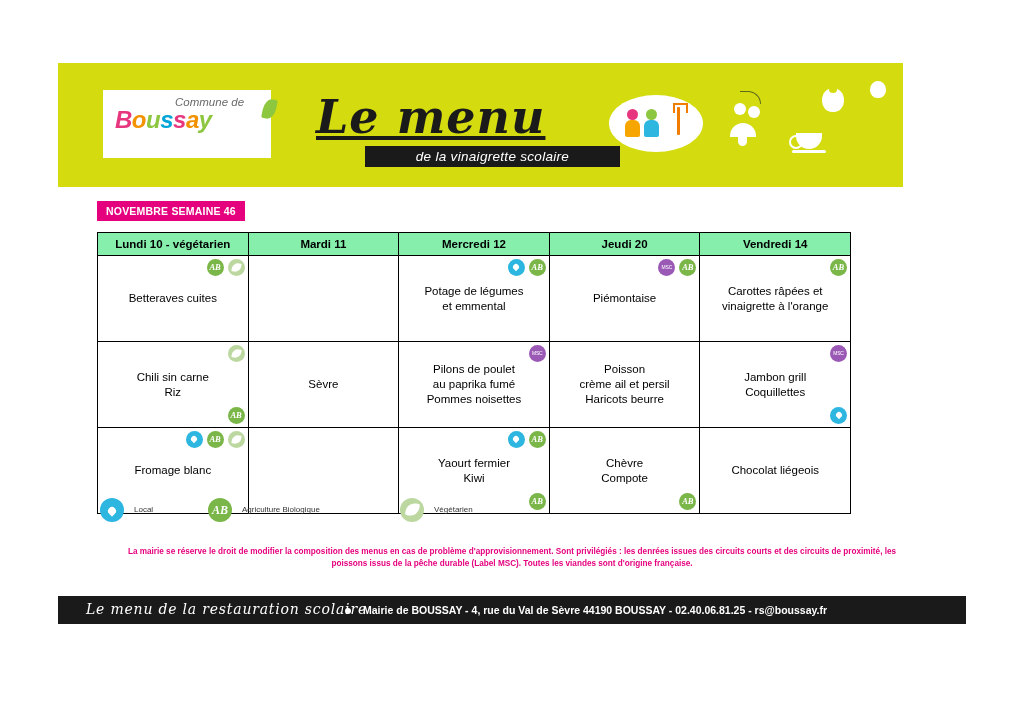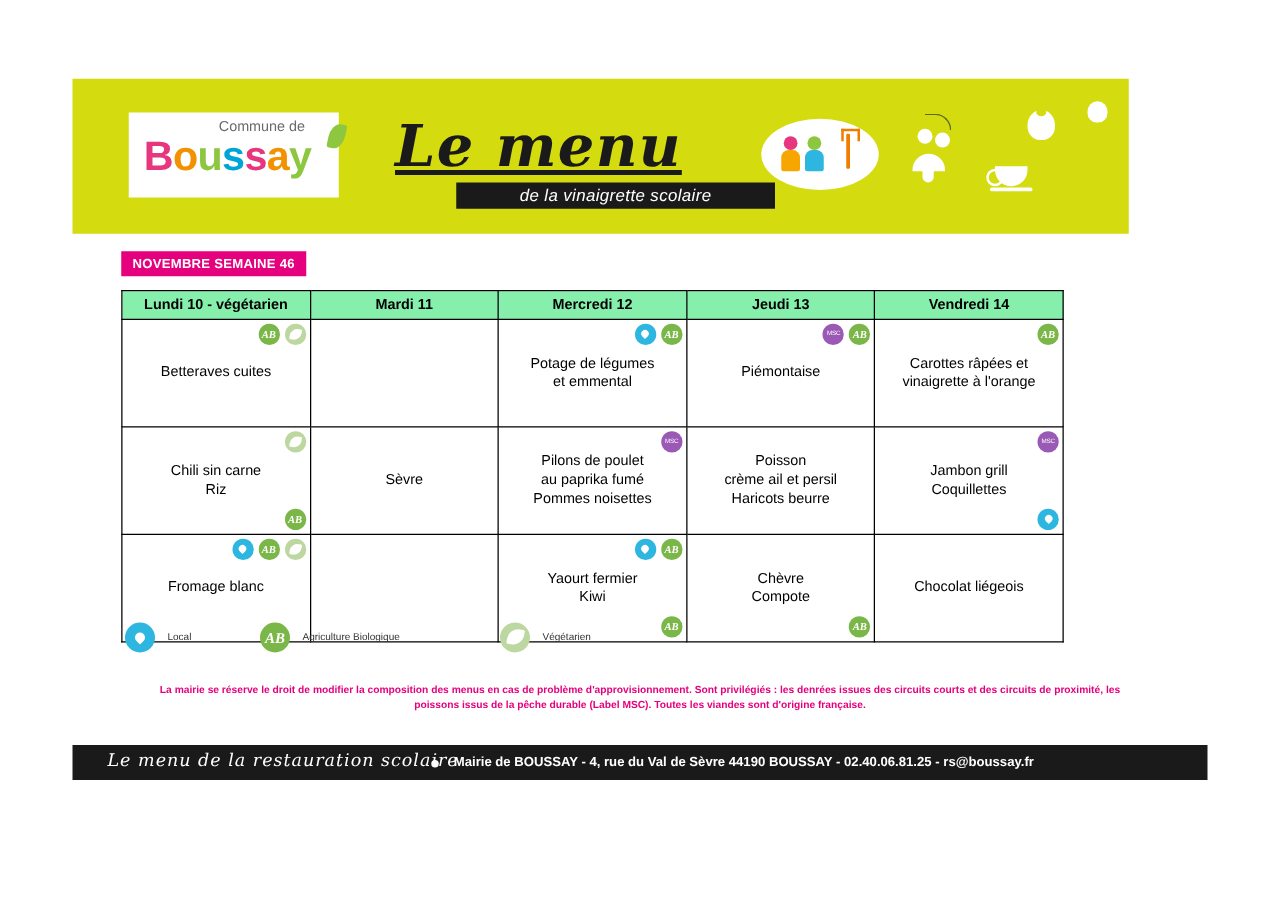--- a/index.html
+++ b/index.html
@@ -32,34 +32,35 @@
     background: #d4dc10;
   }
   .logo-box {
     position: absolute;
     left: 45px;
     top: 27px;
     width: 168px;
     height: 68px;
     background: #ffffff;
     border-radius: 0;
+    font-style: italic;
   }
   .logo-commune {
     position: absolute;
     left: 72px;
     top: 6px;
     font-size: 11.5px;
     color: #6a6a6a;
     font-family: "Liberation Sans", sans-serif;
   }
   .logo-boussay {
     position: absolute;
     left: 12px;
     top: 18px;
-    font-size: 33px;
+    font-size: 24px;
     font-weight: bold;
     font-family: "Liberation Sans", sans-serif;
     letter-spacing: -0.5px;
     line-height: 1;
   }
   .logo-boussay span:nth-child(1) { color: #e7357e; }
   .logo-boussay span:nth-child(2) { color: #f29200; }
   .logo-boussay span:nth-child(3) { color: #8dc63f; }
   .logo-boussay span:nth-child(4) { color: #00a5d8; }
   .logo-boussay span:nth-child(5) { color: #e7357e; }
@@ -419,21 +420,21 @@
   </div>
 
   <div class="week-label">NOVEMBRE SEMAINE 46</div>
 
   <table class="menu-table">
     <thead>
       <tr>
         <th>Lundi 10 - végétarien</th>
         <th>Mardi 11</th>
         <th>Mercredi 12</th>
-        <th>Jeudi 13</th>
+        <th>Jeudi 20</th>
         <th>Vendredi 14</th>
       </tr>
     </thead>
     <tbody>
 
       <tr>
         <td>
           <span class="badge bio bp-tr2"><span class="badge-ab">AB</span></span>
           <span class="badge veg bp-tr1"><span class="badge-leaf"></span></span>
           <span>Betteraves cuites</span>

